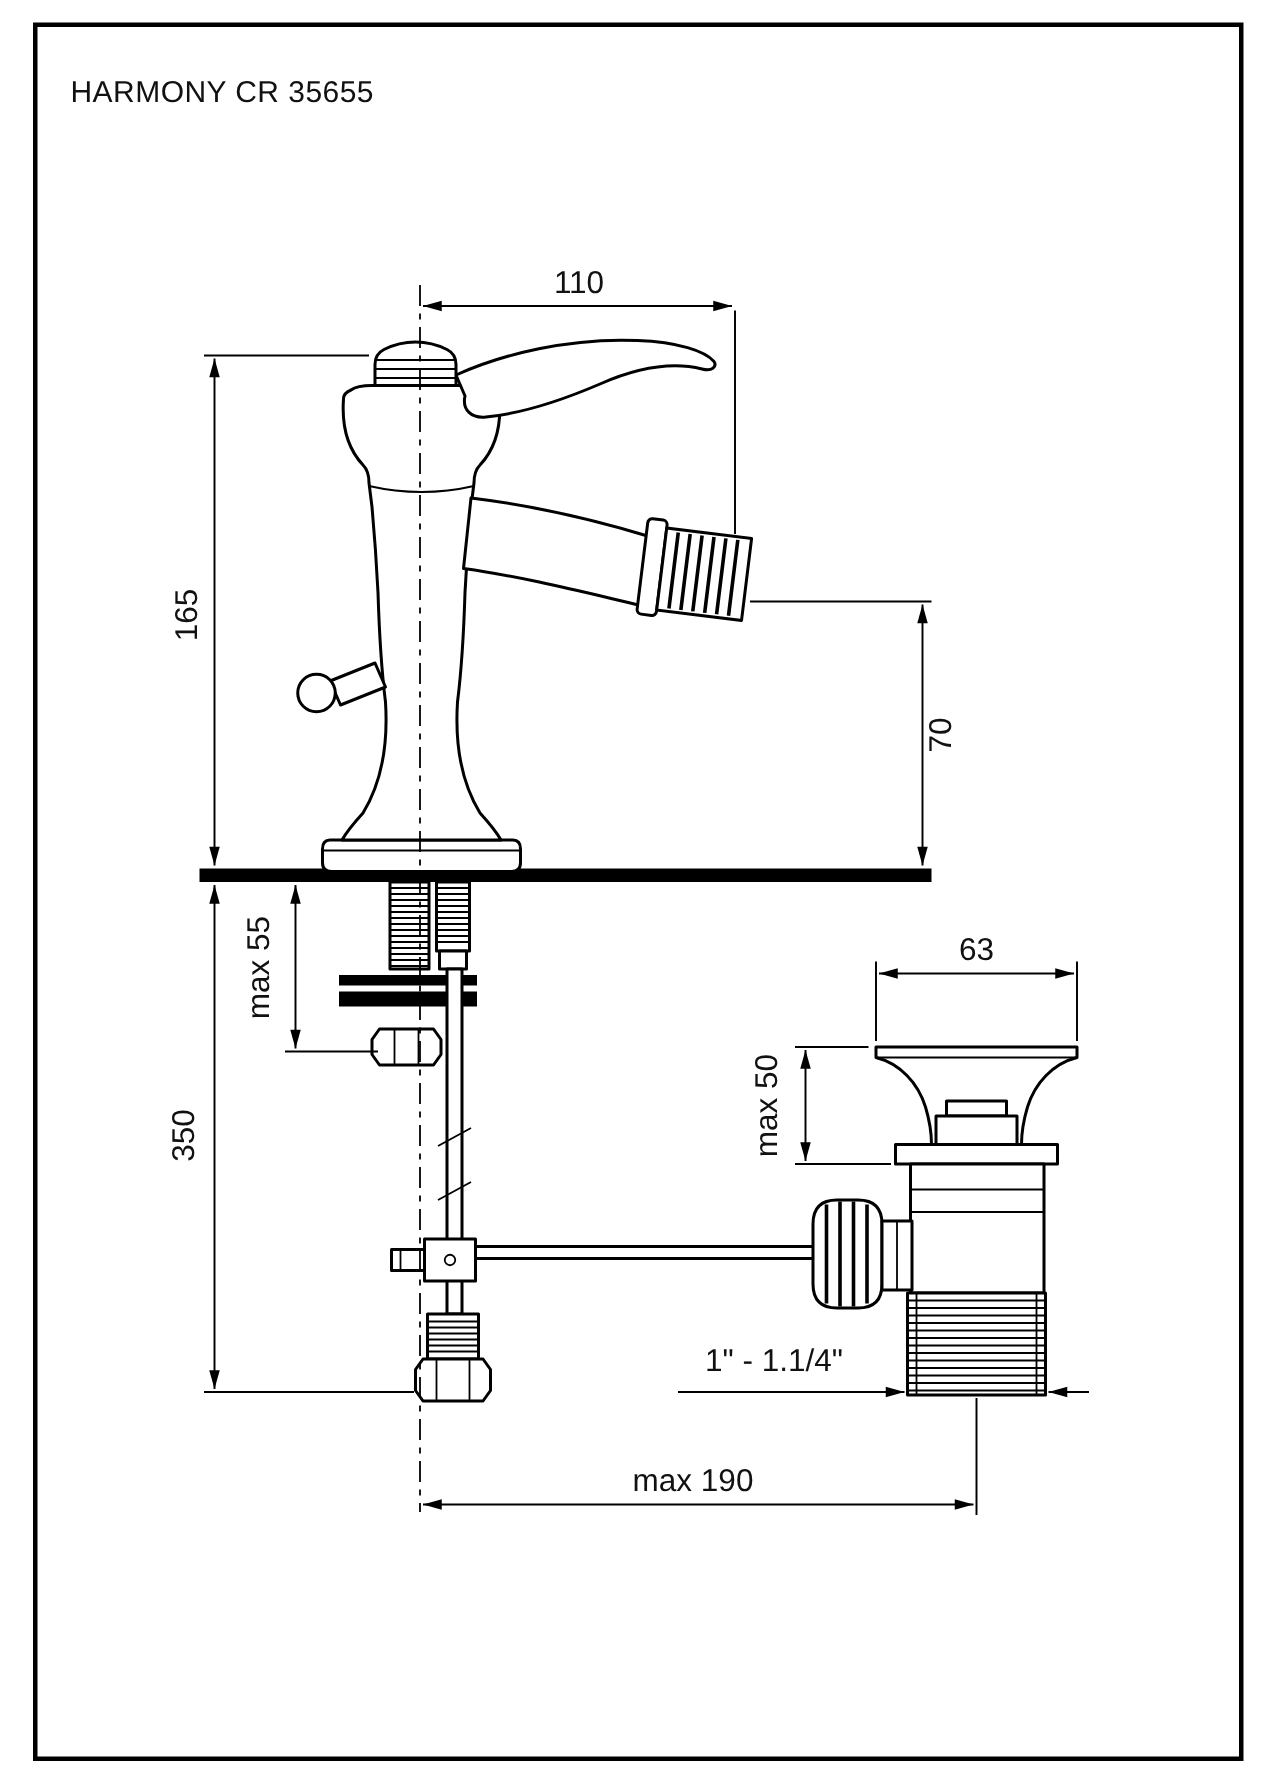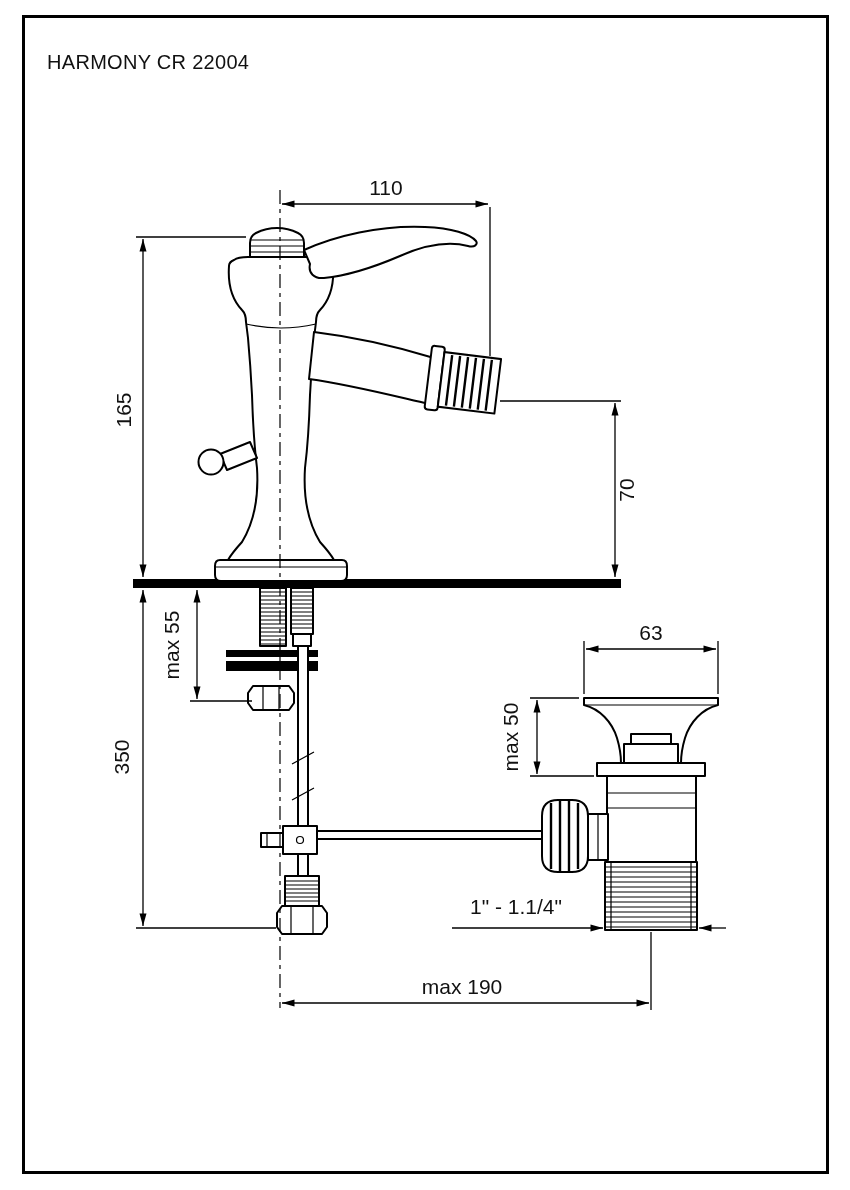--- a/index.html
+++ b/index.html
@@ -14,21 +14,21 @@
   .solid   { fill:#000; stroke:none; }
   .dim     { fill:none; stroke:#000; stroke-width:1.3; }
   .cline   { fill:none; stroke:#000; stroke-width:1.2; stroke-dasharray:14 5 4 5; }
   .dim-text{ font-family:"Liberation Sans", sans-serif; font-size:21px; fill:#111; }
 </style>
 </head>
 <body>
 
 <div class="page">
   <div class="frame"></div>
-  <div class="title">HARMONY CR 22004</div>
+  <div class="title">HARMONY CR 35655</div>
 
   <svg class="drawing" width="850" height="1190" viewBox="0 0 850 1190">
     <defs>
       <marker id="arrowEnd" markerWidth="15" markerHeight="10" refX="14" refY="5" orient="auto" markerUnits="userSpaceOnUse">
         <path d="M1.5 1.5 L14 5 L1.5 8.5 Z" fill="#000"></path>
       </marker>
       <marker id="arrowStart" markerWidth="15" markerHeight="10" refX="1" refY="5" orient="auto" markerUnits="userSpaceOnUse">
         <path d="M13.5 1.5 L1 5 L13.5 8.5 Z" fill="#000"></path>
       </marker>
     </defs>

